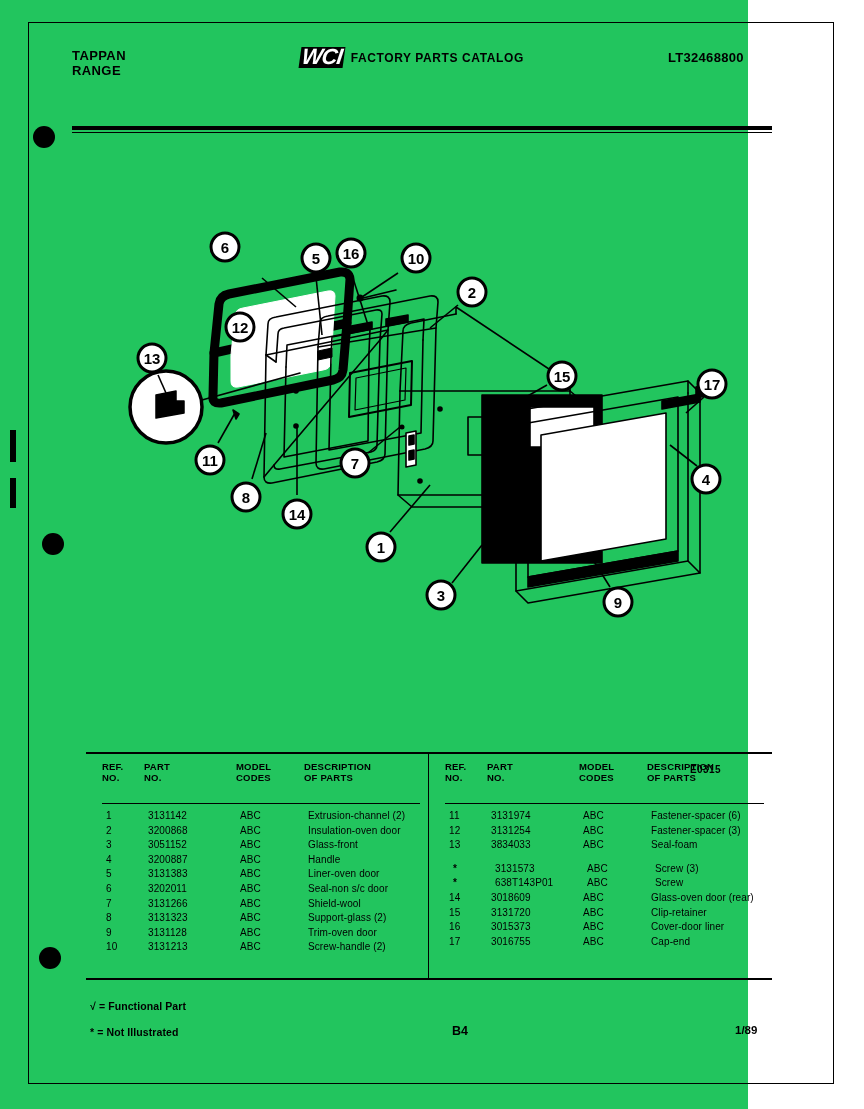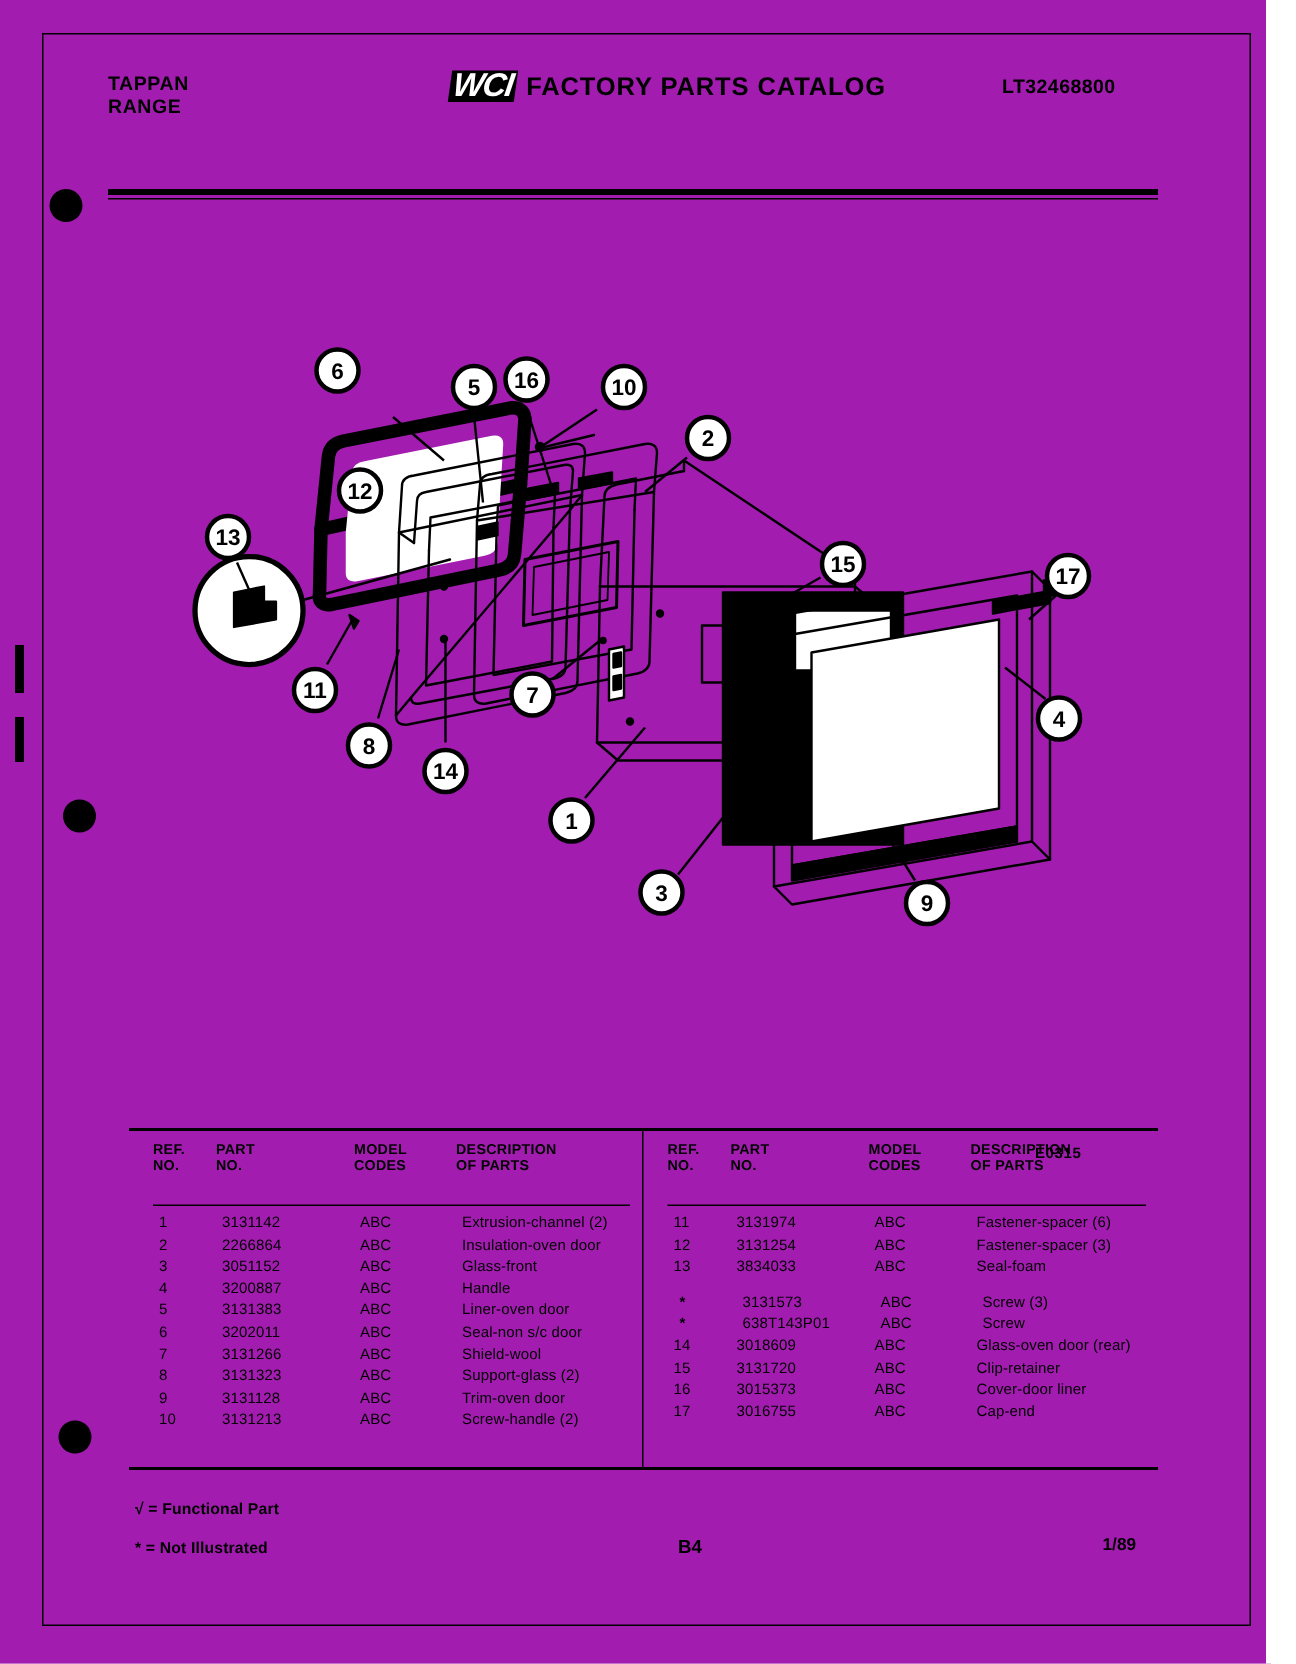--- a/index.html
+++ b/index.html
@@ -13,22 +13,22 @@
     position: relative;
     font-family: "Liberation Sans", sans-serif;
     color: #000000;
     overflow: hidden;
   }
 
   
   #page {
     position: absolute;
     left: 0; top: 0;
-    width: 844px; height: 1109px;
-    background: #a21caf;
+    width: 748px; height: 1109px;
+    background: #22c55e;
   }
   .sheet-border {
     position: absolute;
     left: 28px; top: 22px;
     width: 806px; height: 1062px;
     border: 1px solid #000;
     box-sizing: border-box;
   }
 
   
@@ -52,21 +52,21 @@
     font-weight: bold;
     font-style: italic;
     letter-spacing: -1px;
     line-height: 20px;
     background: #000;
     color: #fff;
     padding: 0 2px 1px 2px;
     transform: skewX(-8deg);
   }
   .catalog-title {
-    font-size: 17px;
+    font-size: 12px;
     font-weight: bold;
     letter-spacing: 0.6px;
   }
   .catalog-number {
     position: absolute;
     left: 668px; top: 50px;
     font-size: 13px;
     font-weight: bold;
     letter-spacing: 0.3px;
   }
@@ -447,21 +447,21 @@
       </div>
       <div id="left-rows">
           <div class="trow first">
             <div class="td-ref">1</div>
             <div class="td-part">3131142</div>
             <div class="td-model">ABC</div>
             <div class="td-desc">Extrusion-channel (2)</div>
           </div>
           <div class="trow">
             <div class="td-ref">2</div>
-            <div class="td-part">2266864</div>
+            <div class="td-part">3200868</div>
             <div class="td-model">ABC</div>
             <div class="td-desc">Insulation-oven door</div>
           </div>
           <div class="trow">
             <div class="td-ref">3</div>
             <div class="td-part">3051152</div>
             <div class="td-model">ABC</div>
             <div class="td-desc">Glass-front</div>
           </div>
           <div class="trow">

